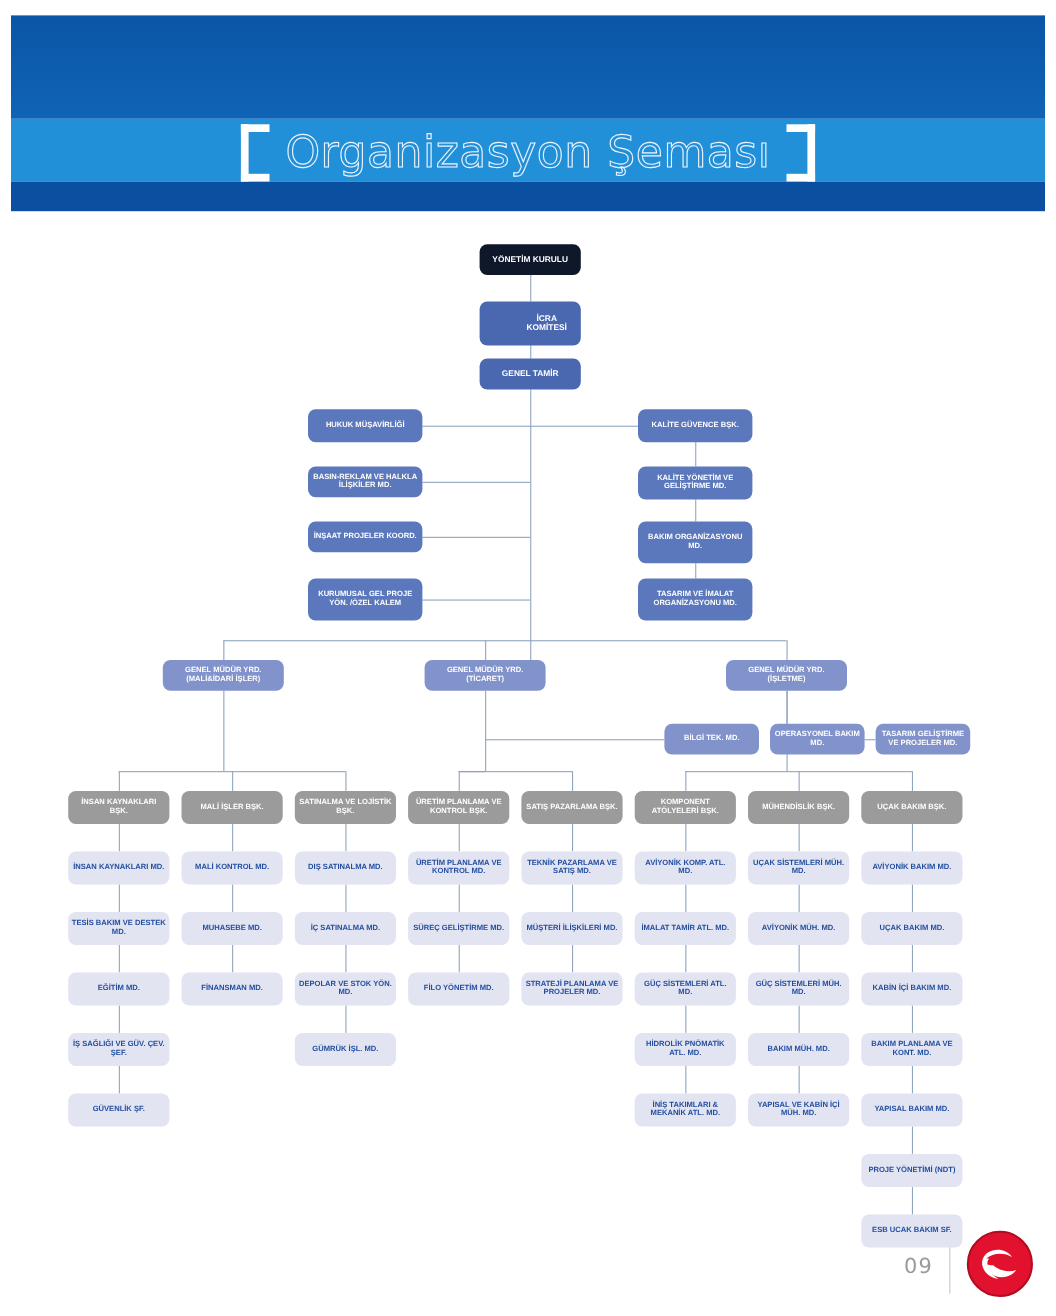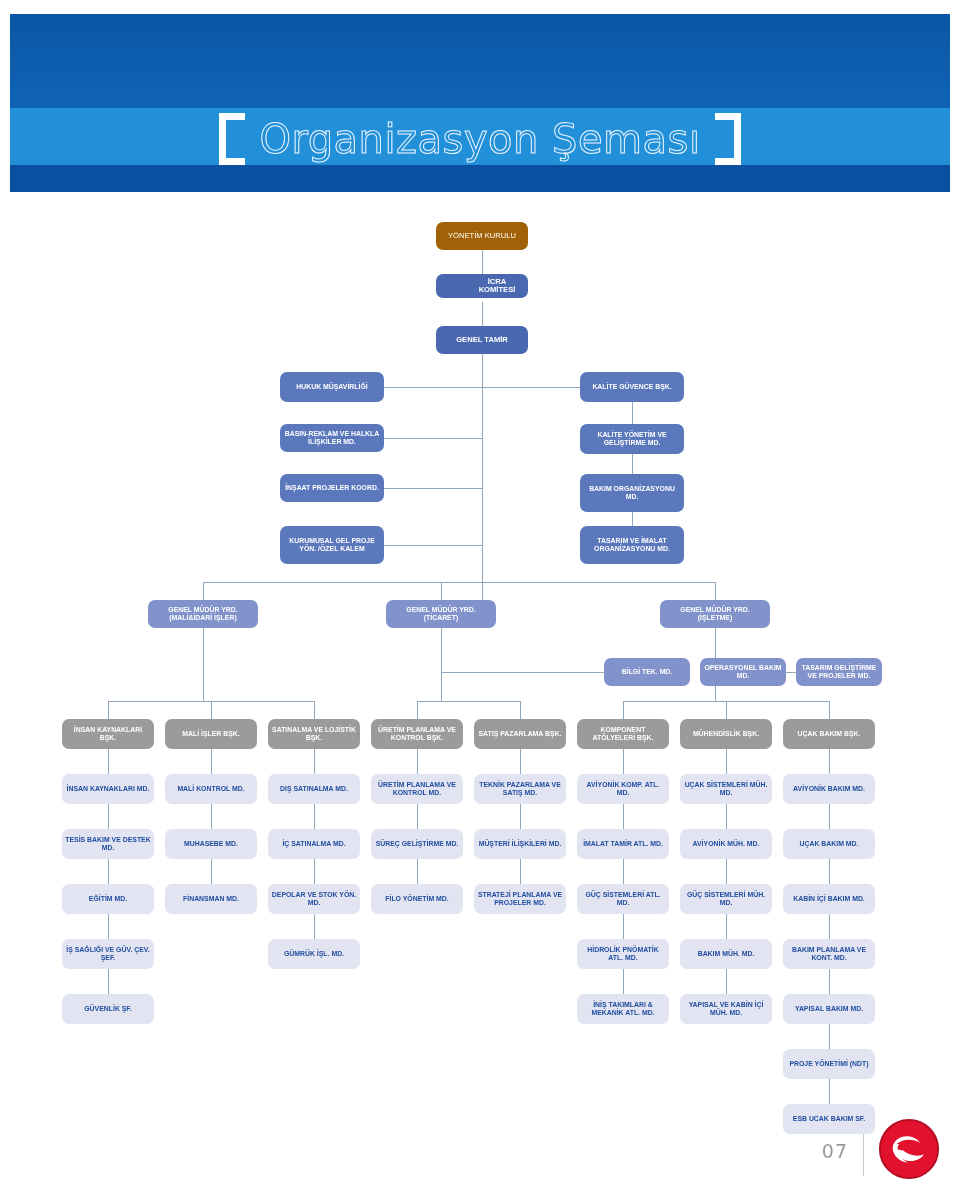--- a/index.html
+++ b/index.html
@@ -30,21 +30,21 @@
   }
 
   
   .chart{position:absolute;left:0;top:196px;width:960px;height:1000px;}
 
   .node{position:absolute;box-sizing:border-box;border-radius:7px;
     display:flex;align-items:center;justify-content:center;text-align:center;
     line-height:1.12;padding:2px 3px;z-index:3;}
 
   
-  .n-top    {background:#a16207;color:#fff;font-weight:normal;}
+  .n-top    {background:#0f172a;color:#fff;font-weight:bold;}
   .n-exec   {background:#4a68b0;color:#fff;font-weight:bold;}
   .n-staff  {background:#5b78bd;color:#fff;font-weight:bold;}
   .n-vp     {background:#8193ca;color:#fff;font-weight:bold;}
   .n-sub    {background:#8193ca;color:#fff;font-weight:bold;}
   .n-bsk    {background:#9b9b9b;color:#ffffff;font-weight:bold;}
   .n-md     {background:#e2e4f2;color:#224ea0;font-weight:bold;}
 
   .ln{position:absolute;background:#8fa6bd;z-index:1;}
   .lv{width:1px;}
   .lh{height:1px;}
@@ -68,21 +68,21 @@
       </span>
     <span class="hdr-text">Organizasyon Şeması</span>
     <span class="brk brk-r">
         <span class="stem"></span>
       </span>
   </div>
 </div>
 
 <div class="chart" id="chart">
     <div class="node n-top" style="left: 436px; top: 26px; width: 92px; height: 28px; font-size: 7.6px;">YÖNETİM KURULU</div>
-    <div class="node n-exec" style="left: 436px; top: 78px; width: 92px; height: 24px; font-size: 7.6px; padding-left: 33px;">İCRA KOMİTESİ</div>
+    <div class="node n-exec" style="left: 436px; top: 78px; width: 92px; height: 40px; font-size: 7.6px; padding-left: 33px;">İCRA KOMİTESİ</div>
     <div class="ln lv" style="left: 482px; top: 54px; height: 24px;"></div>
     <div class="node n-exec" style="left: 436px; top: 130px; width: 92px; height: 28px; font-size: 7.6px;">GENEL TAMİR</div>
     <div class="ln lv" style="left: 482px; top: 106px; height: 24px;"></div>
     <div class="ln lv" style="left: 482px; top: 158px; height: 246px;"></div>
     <div class="node n-staff" style="left: 280px; top: 176px; width: 104px; height: 30px; font-size: 6.9px;">HUKUK MÜŞAVİRLİĞİ</div>
     <div class="ln lh" style="left: 384px; top: 191px; width: 98px;"></div>
     <div class="node n-staff" style="left: 280px; top: 228px; width: 104px; height: 28px; font-size: 6.9px;">BASIN-REKLAM VE HALKLA İLİŞKİLER MD.</div>
     <div class="ln lh" style="left: 384px; top: 242px; width: 98px;"></div>
     <div class="node n-staff" style="left: 280px; top: 278px; width: 104px; height: 28px; font-size: 6.9px;">İNŞAAT PROJELER KOORD.</div>
     <div class="ln lh" style="left: 384px; top: 292px; width: 98px;"></div>
@@ -198,20 +198,20 @@
     <div class="node n-md" style="left: 783px; top: 743px; width: 92px; height: 30px; font-size: 6.9px;">BAKIM PLANLAMA VE KONT. MD.</div>
     <div class="ln lv" style="left: 829px; top: 718px; height: 25px;"></div>
     <div class="node n-md" style="left: 783px; top: 798px; width: 92px; height: 30px; font-size: 6.9px;">YAPISAL BAKIM MD.</div>
     <div class="ln lv" style="left: 829px; top: 773px; height: 25px;"></div>
     <div class="node n-md" style="left: 783px; top: 853px; width: 92px; height: 30px; font-size: 6.9px;">PROJE YÖNETİMİ (NDT)</div>
     <div class="ln lv" style="left: 829px; top: 828px; height: 25px;"></div>
     <div class="node n-md" style="left: 783px; top: 908px; width: 92px; height: 30px; font-size: 6.9px;">ESB UCAK BAKIM SF.</div>
     <div class="ln lv" style="left: 829px; top: 883px; height: 25px;"></div>
   </div>
 
-<div class="pagenum">07</div>
+<div class="pagenum">09</div>
 <div class="foot-rule"></div>
 <svg class="logo" viewBox="0 0 100 100">
   <circle cx="50" cy="50" r="47" fill="#e2112d"></circle>
   <circle cx="50" cy="50" r="47" fill="none" stroke="#b00d22" stroke-width="3"></circle>
   <path d="M30 42c10-9 27-9 38-2 -7-11-24-14-35-7 -8 5-11 14-8 22 3 9 12 16 23 17 -9-5-15-12-16-20 -1-4 0-7 2-10z" fill="#ffffff"></path>
   <path d="M40 52c9 8 23 11 34 7 -6 9-19 13-30 9 -9-3-15-10-15-18 3 1 7 2 11 2z" fill="#ffffff"></path>
 </svg>
 
 </body></html>

